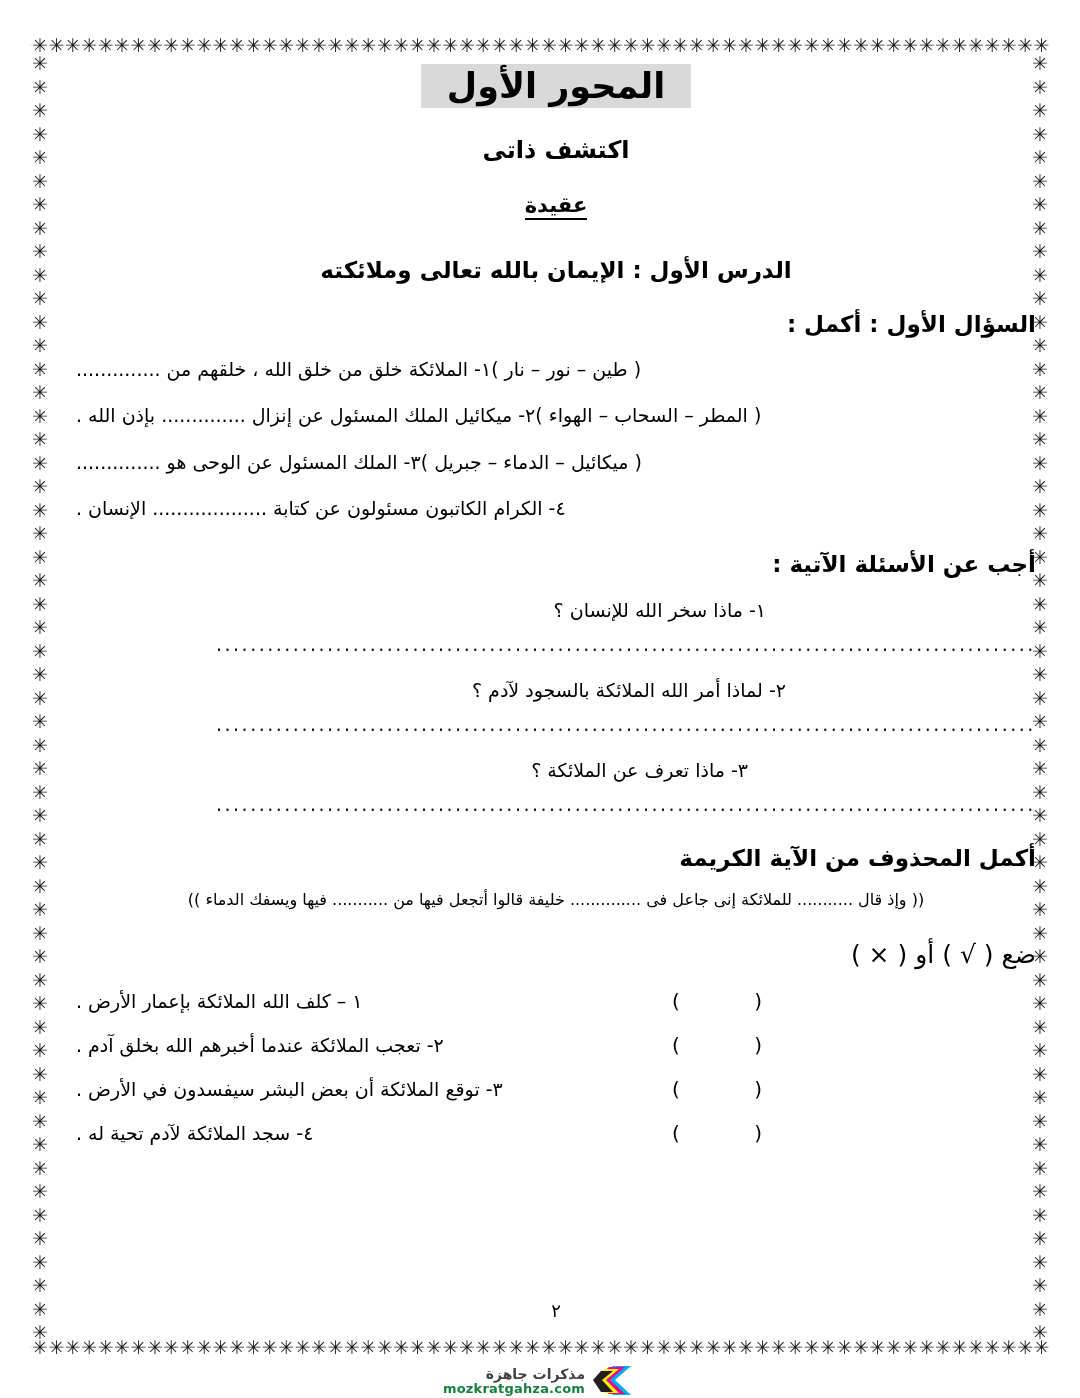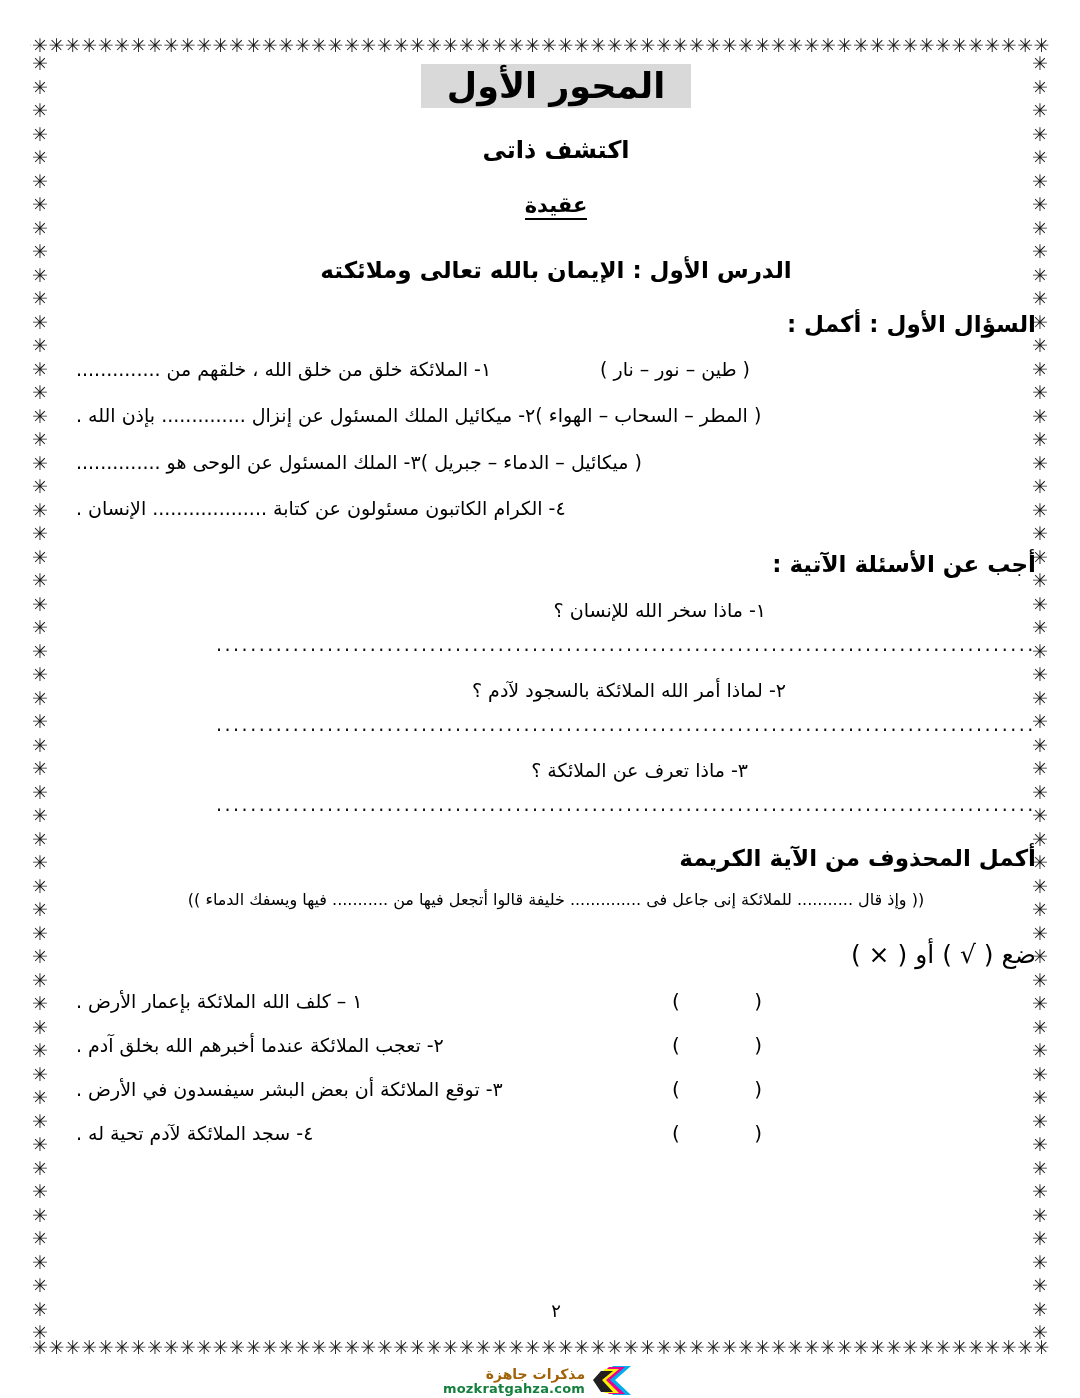--- a/index.html
+++ b/index.html
@@ -101,21 +101,21 @@
   .fill-item {
     display: flex;
     flex-direction: row-reverse;
     align-items: baseline;
     font-size: 19px;
     margin-top: 18px;
     line-height: 1.5;
   }
   .fill-item .stem { white-space: nowrap; }
   .fill-item .choices { white-space: nowrap; }
-  .fill-item.pos1 { padding-right: 250px; justify-content: space-between; }
+  .fill-item.pos1 { padding-right: 250px; }
   .fill-item.pos1 .choices { margin-right: 36px; }
   .fill-item.pos2 { padding-right: 165px; }
   .fill-item.pos2 .choices { margin-right: 34px; }
   .fill-item.pos3 { padding-right: 215px; }
   .fill-item.pos3 .choices { margin-right: 38px; }
   .fill-item.pos4 { padding-right: 392px; }
 
   .q-line {
     font-size: 19px;
     text-align: right;
@@ -194,21 +194,21 @@
   .logo-mark { width: 44px; height: 34px; flex: none; }
   .logo-text {
     display: flex;
     flex-direction: column;
     align-items: flex-start;
     line-height: 1.05;
   }
   .logo-ar {
     font-size: 14px;
     font-weight: bold;
-    color: #a16207;
+    color: #404040;
     letter-spacing: 2px;
     direction: rtl;
   }
   .logo-url {
     font-size: 13px;
     font-weight: bold;
     color: #15803d;
     direction: ltr;
     letter-spacing: 0.2px;
   }

